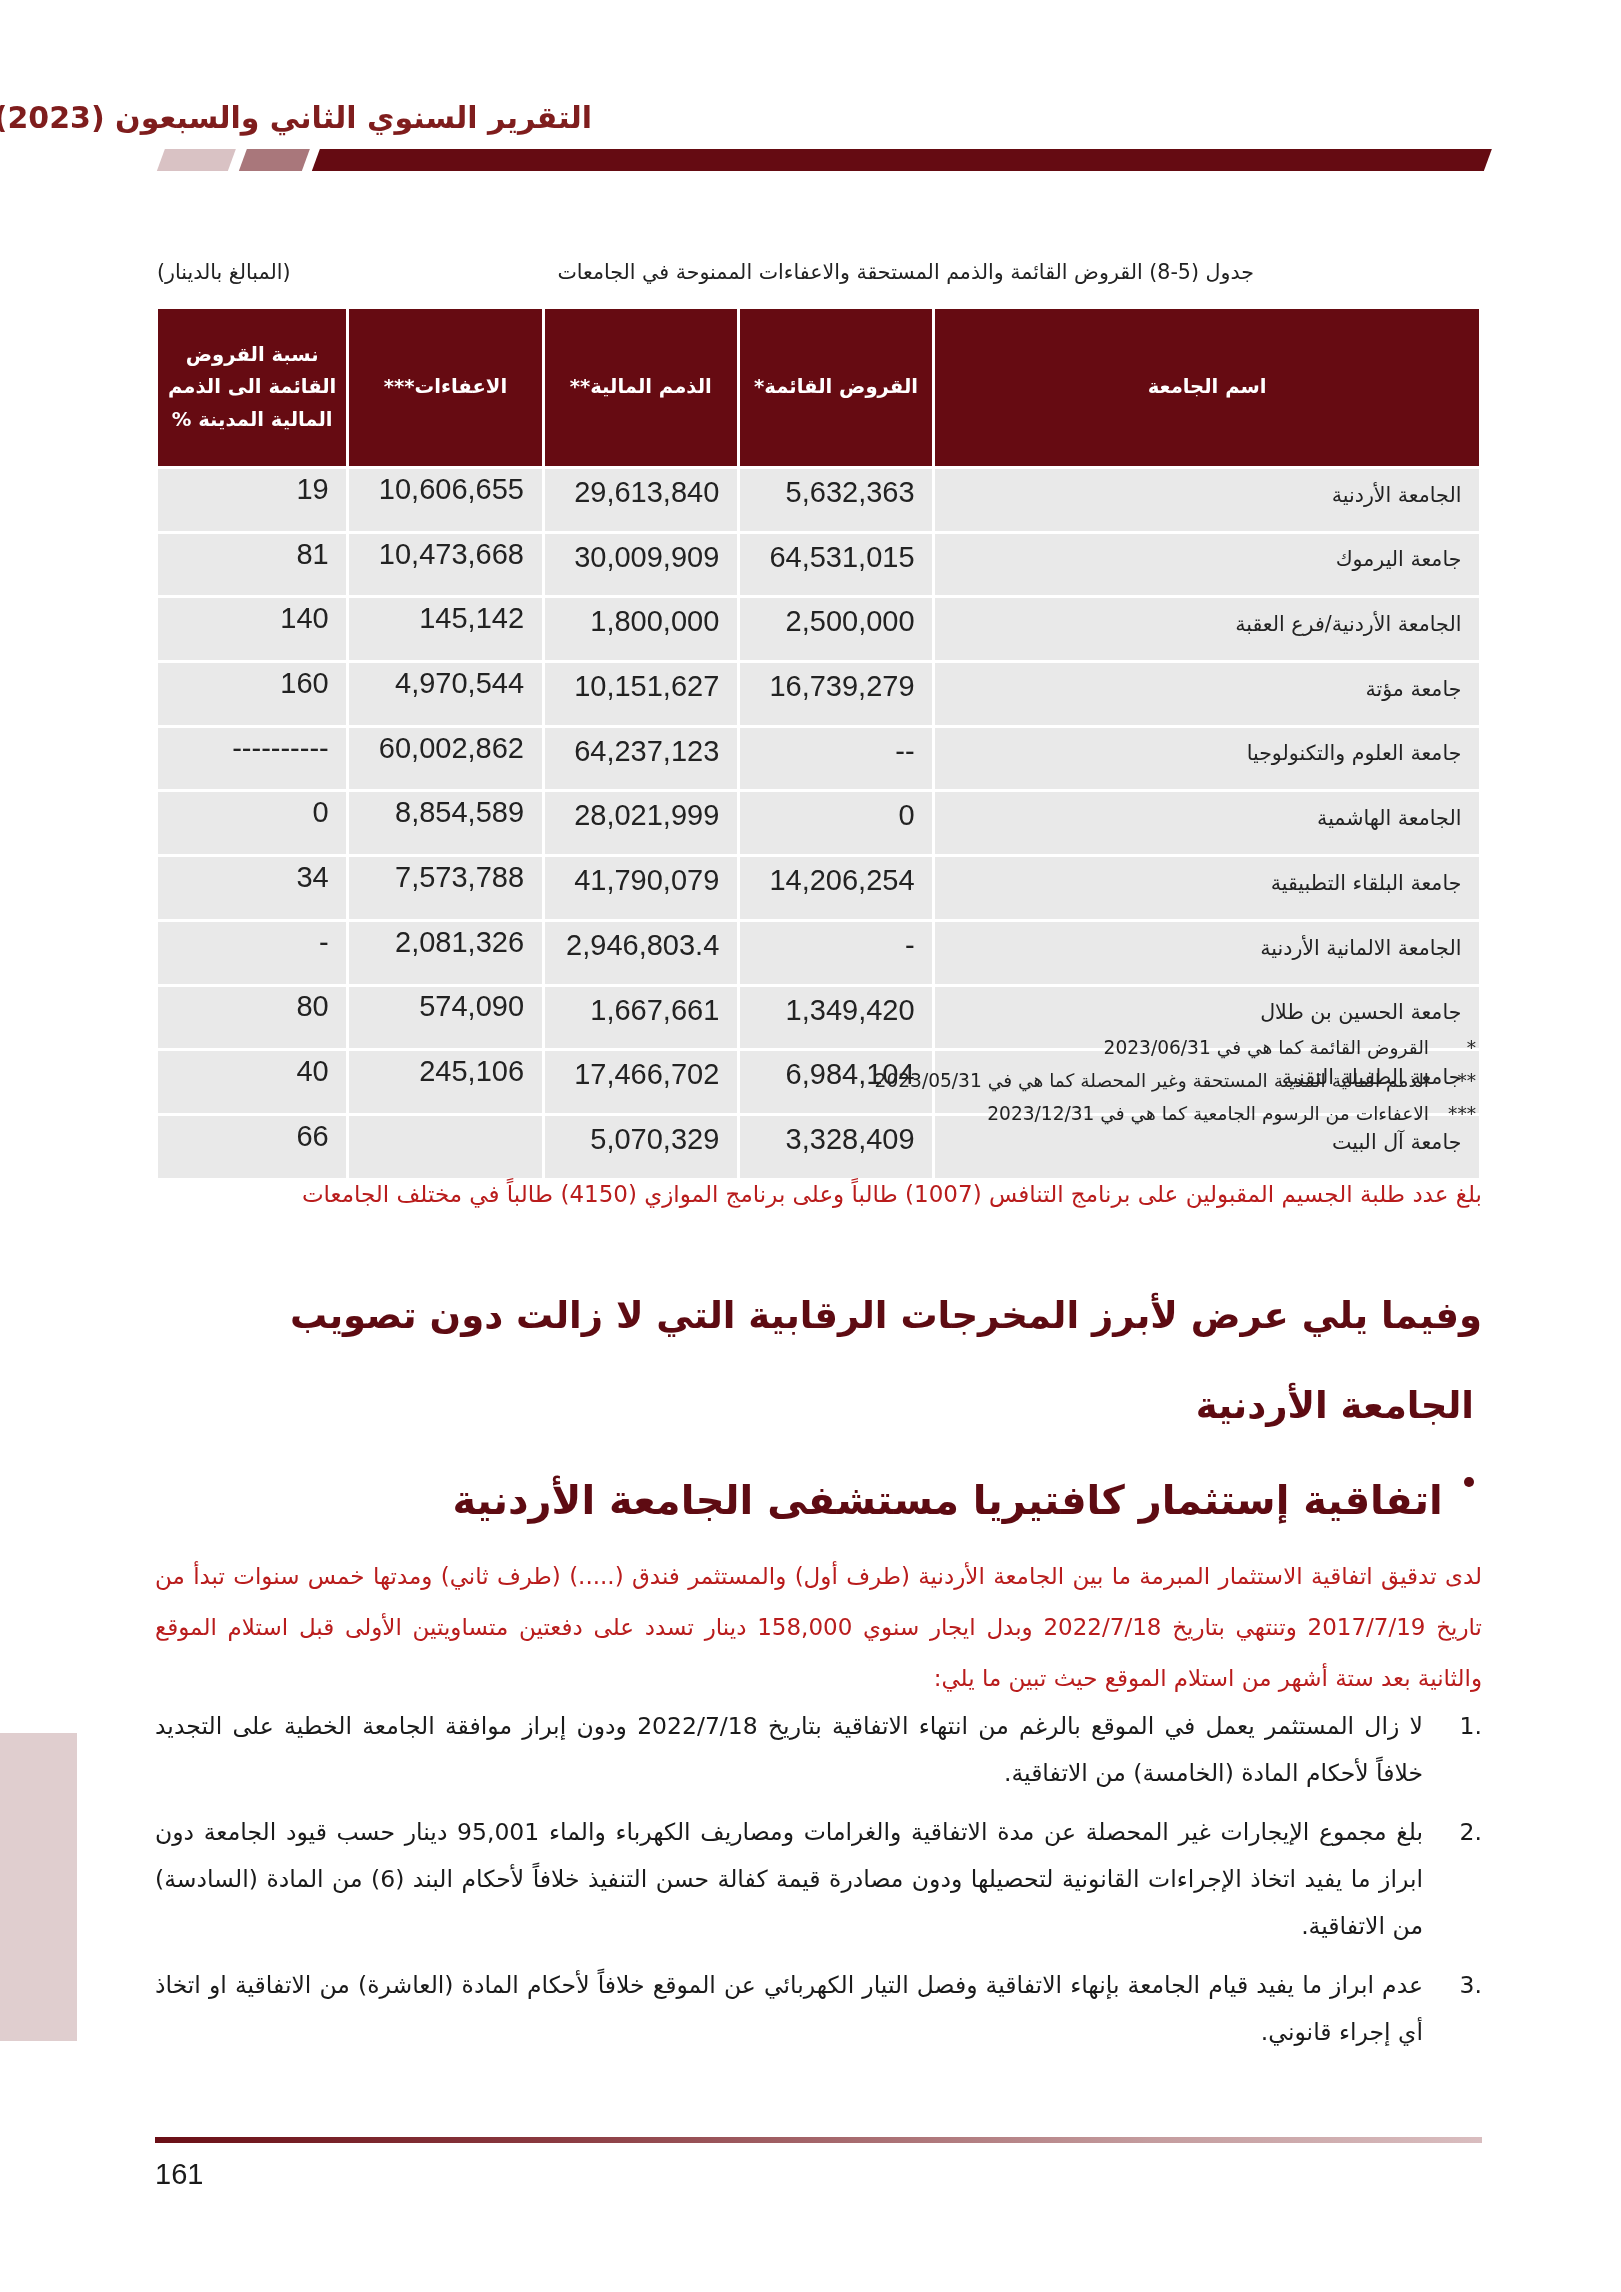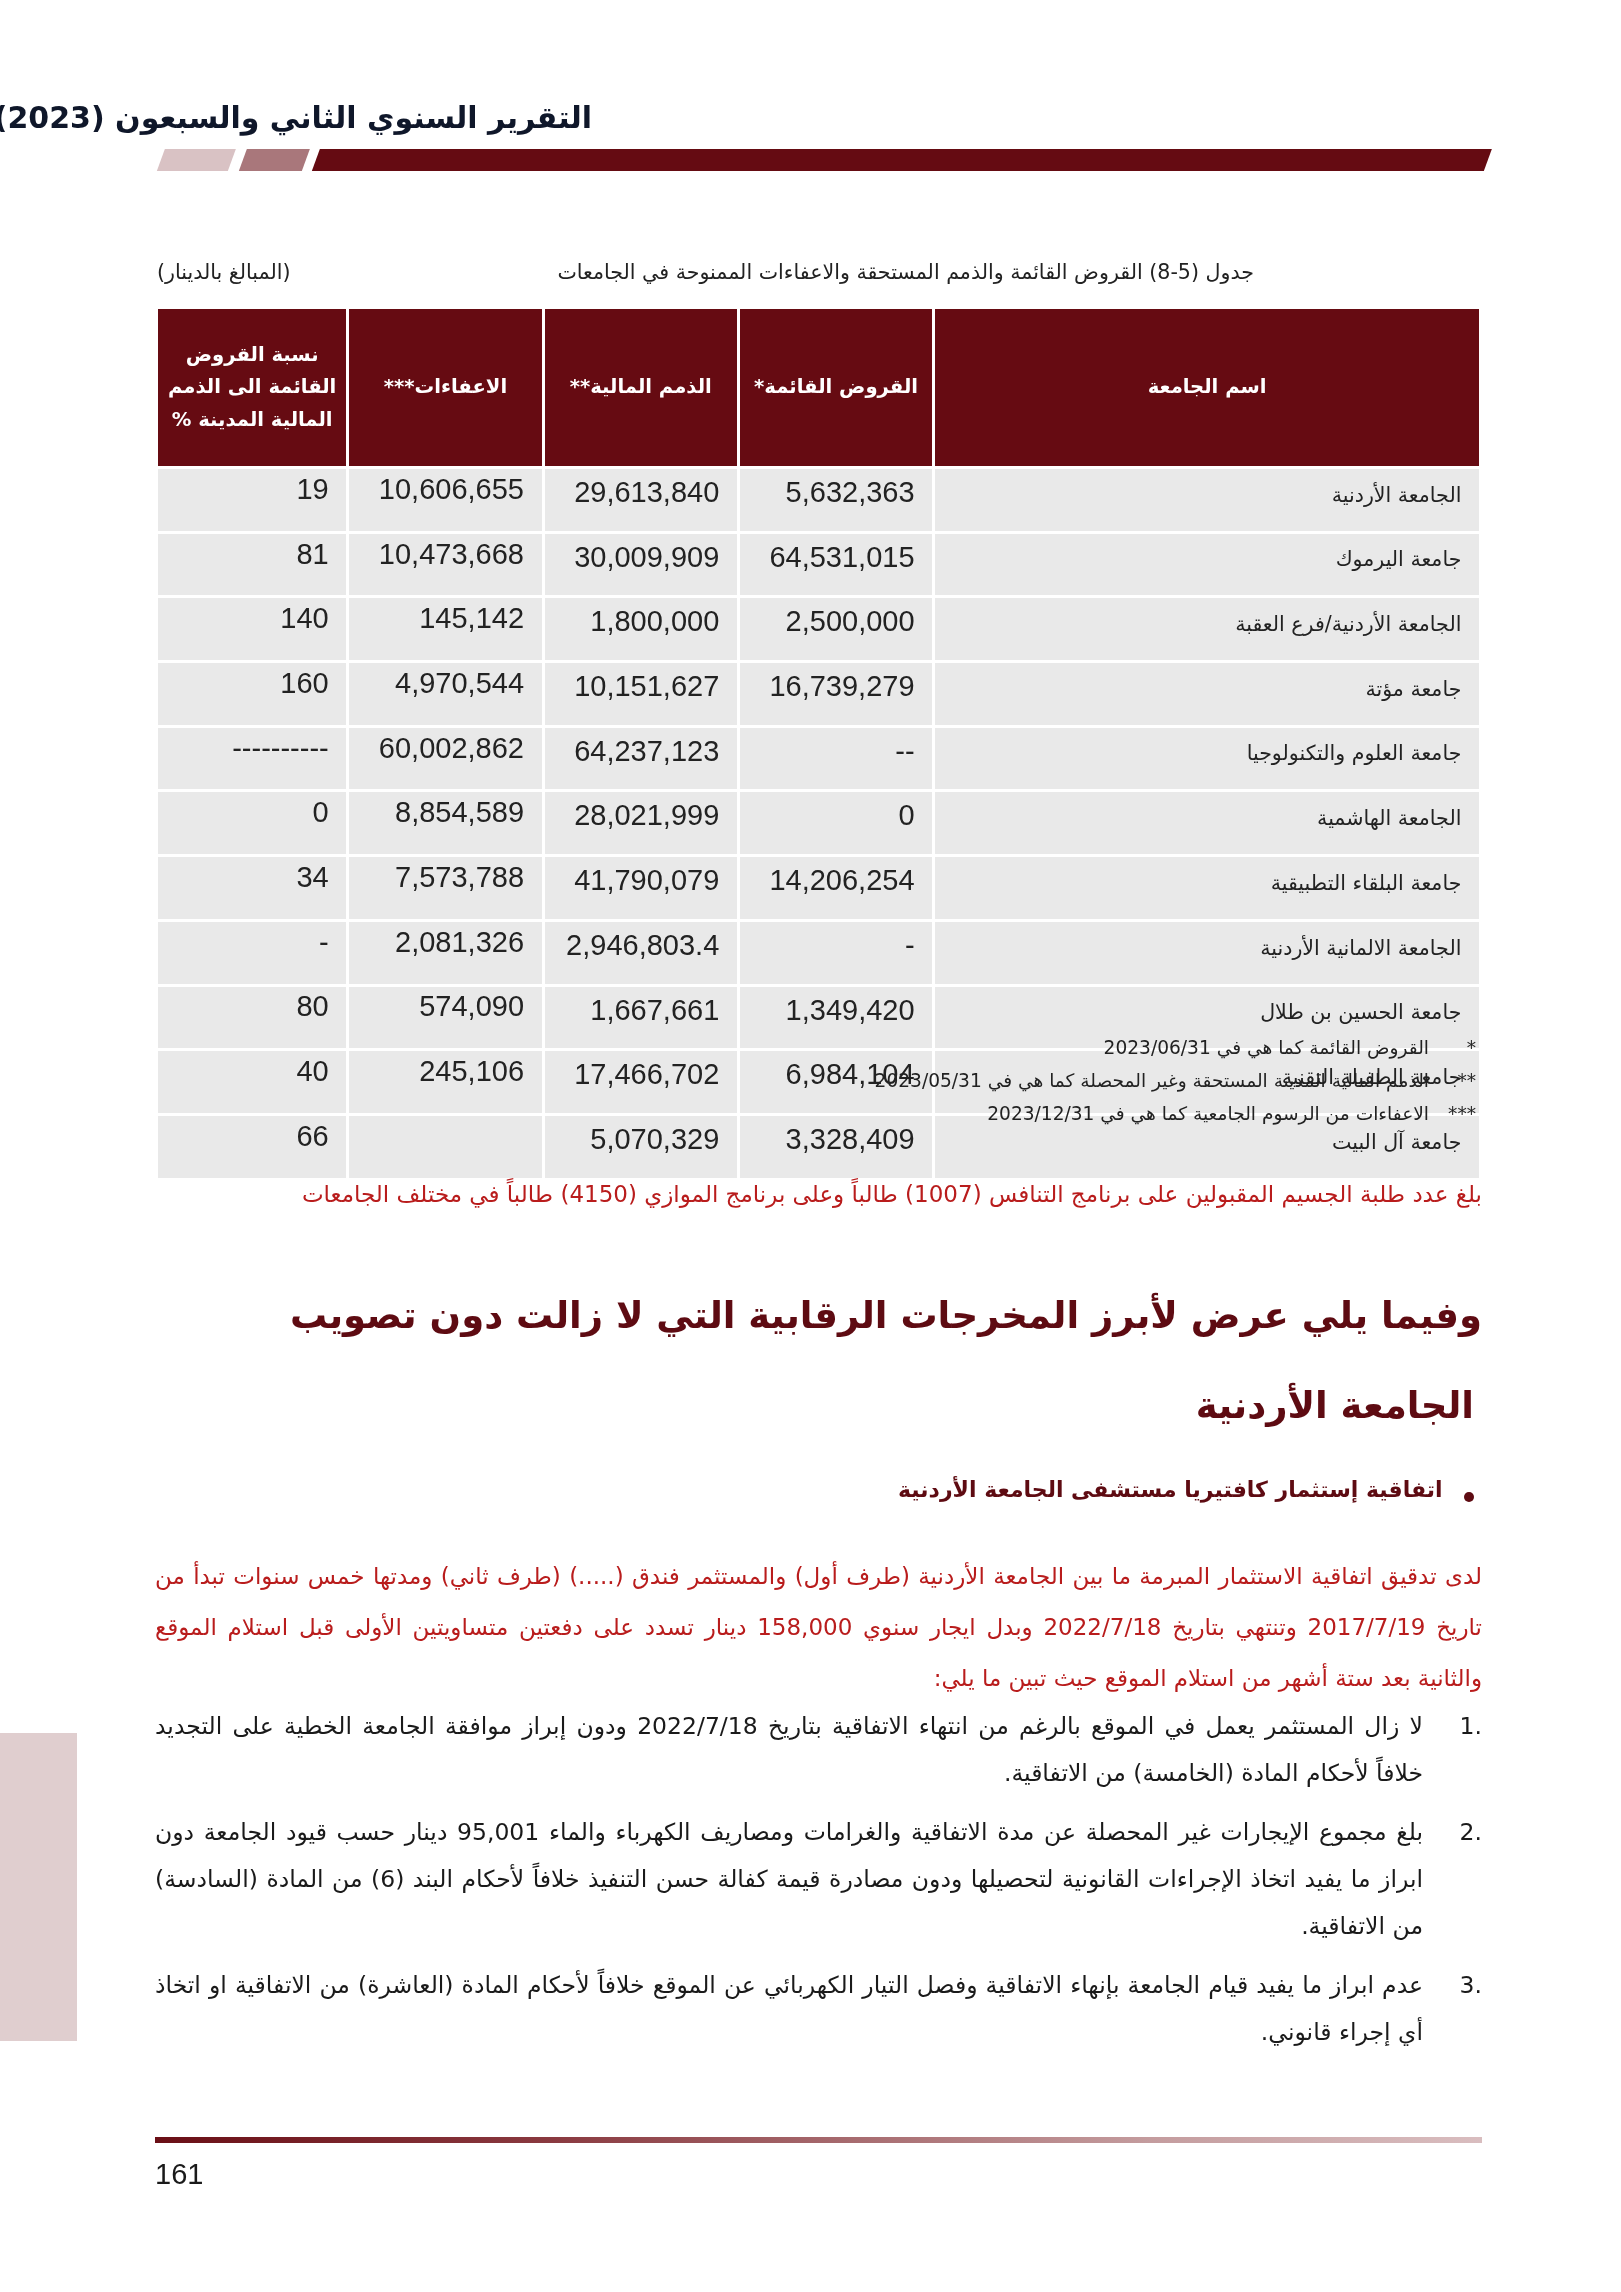--- a/index.html
+++ b/index.html
@@ -6,21 +6,21 @@
   body {
     width: 1621px; height: 2293px; position: relative; overflow: hidden;
     background: #ffffff; color: #1a1a1a;
     font-family: "DejaVu Sans", "Liberation Sans", sans-serif;
   }
   .abs { position: absolute; }
 
   
   .header-title {
     right: 1029px; top: 100px; width: 470px; text-align: left; direction: rtl;
-    font-size: 30px; font-weight: bold; color: #0f172a; white-space: nowrap;
+    font-size: 30px; font-weight: bold; color: #7f1d1d; white-space: nowrap;
     left: 155px;
   }
   .bar-main { left: 312px; top: 149px; width: 1172px; height: 21.6px; background: #650b12; transform: skewX(-20deg); transform-origin: bottom left; }
   .bar-mid { left: 239px; top: 149px; width: 63px; height: 21.6px; background: #a9777b; transform: skewX(-20deg); transform-origin: bottom left; }
   .bar-light { left: 157px; top: 149px; width: 71px; height: 21.6px; background: #d9c2c4; transform: skewX(-20deg); transform-origin: bottom left; }
 
   
   .caption { top: 260px; right: 367px; font-size: 20.6px; color: #222; white-space: nowrap; }
   .caption-unit { top: 260px; left: 157px; font-size: 20.6px; color: #222; white-space: nowrap; direction: rtl; }
 
@@ -42,21 +42,21 @@
   
   .footnotes { top: 1031px; right: 145px; font-size: 18.6px; color: #222; line-height: 33px; }
   .fn-row { display: flex; direction: rtl; white-space: nowrap; }
   .fn-mark { width: 47px; direction: ltr; text-align: right; }
 
   
   .para { left: 155px; width: 1327px; font-size: 23px; color: #b91c1c; line-height: 49px; text-align: justify; direction: rtl; }
   .p1 { top: 1170px; text-align-last: right; }
   .h-section { top: 1294px; right: 139px; font-size: 37px; font-weight: bold; color: #5e0b12; white-space: nowrap; }
   .h-uni { top: 1384px; right: 147px; font-size: 37px; font-weight: bold; color: #5e0b12; white-space: nowrap; }
-  .h-bullet { top: 1477px; right: 147px; font-size: 22px; font-weight: bold; color: #5e0b12; white-space: nowrap; display: flex; align-items: flex-end; gap: 21.6px; }
+  .h-bullet { top: 1477px; right: 147px; font-size: 40px; font-weight: bold; color: #5e0b12; white-space: nowrap; display: flex; align-items: flex-start; gap: 21.6px; }
   .bullet-dot { width: 9.8px; height: 9.8px; border-radius: 50%; background: #5e0b12; }
   .p2 { top: 1551px; line-height: 51px; }
   .list { left: 155px; width: 1327px; direction: rtl; font-size: 23.5px; line-height: 47px; }
   .li { display: flex; direction: rtl; }
   .li-num { width: 59px; flex: none; text-align: right; direction: ltr; }
   .li-text { flex: 1; text-align: justify; text-align-last: right; }
   .l1 { top: 1703px; }
   .l2 { top: 1809px; }
   .l3 { top: 1962px; }
 

